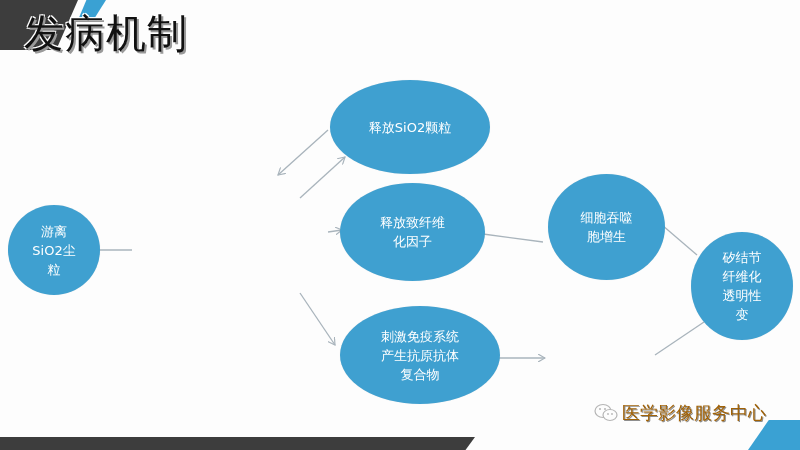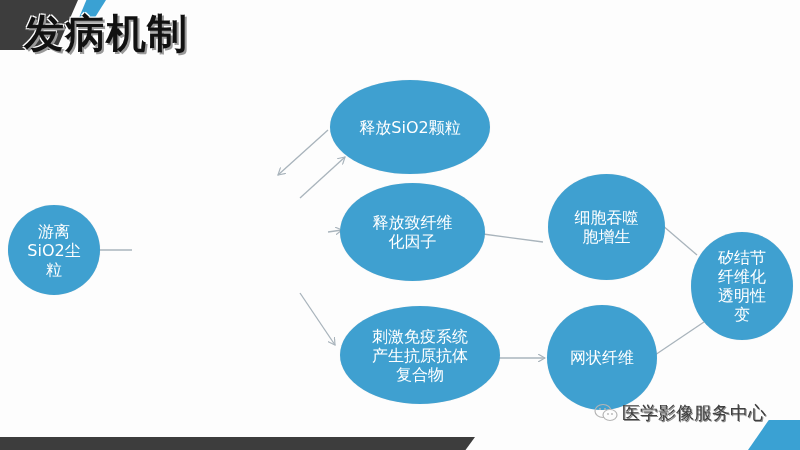--- a/index.html
+++ b/index.html
@@ -14,45 +14,45 @@
     background: #3d3d3d;
     clip-path: polygon(0 0, 100% 0, 72% 100%, 0 100%);
   }
   .deco-blue-top {
     position: absolute; left: 78px; top: 0; width: 28px; height: 20px;
     background: #3aa1d3;
     clip-path: polygon(30% 0, 100% 0, 55% 100%, 0 100%);
   }
   .title {
     position: absolute; left: 24px; top: 6px;
-    font-size: 40px; font-weight: bold; color: #111;
+    font-size: 40px; font-weight: normal; color: #111;
     letter-spacing: 1px;
     text-shadow: 2px 2px 0 #9a9a9a, -1px -1px 0 #fff, 1px -1px 0 #fff, -1px 1px 0 #fff;
   }
   .deco-dark-bottom {
     position: absolute; left: 0; top: 437px; width: 475px; height: 13px;
     background: #3d3d3d;
     clip-path: polygon(0 0, 100% 0, 98% 100%, 0 100%);
   }
   .deco-blue-bottom {
     position: absolute; left: 748px; top: 420px; width: 52px; height: 30px;
     background: #3aa1d3;
     clip-path: polygon(40% 0, 100% 0, 100% 100%, 0 100%);
   }
   svg.links { position: absolute; left: 0; top: 0; }
   .node {
     position: absolute; background: #3fa0d0; border-radius: 50%;
     display: flex; align-items: center; justify-content: center; text-align: center;
-    color: #ffffff; font-size: 16px; line-height: 19px;
+    color: #ffffff; font-size: 13px; line-height: 19px;
     box-shadow: 0 0 1px rgba(0,0,0,0.1);
   }
   .node span { display: block; white-space: pre-line; }
   .watermark {
     position: absolute; left: 594px; top: 401px;
-    font-size: 18px; color: #404040;
+    font-size: 18px; color: #a16207;
     text-shadow: 1px 1px 0 #8e8e8e;
     display: flex; align-items: center; gap: 4px;
   }
   .wm-icon { width: 24px; height: 20px; }
 </style>
 </head>
 <body>
 
 <div class="slide">
   <div class="deco-dark-top"></div>
@@ -92,23 +92,20 @@
   </div>
   <div class="node" style="left:340px; top:306px; width:160px; height:98px;">
     <span>刺激免疫系统
 产生抗原抗体
 复合物</span>
   </div>
   <div class="node" style="left:548px; top:174px; width:117px; height:106px;">
     <span>细胞吞噬
 胞增生</span>
   </div>
-  <div class="node" style="left:547px; top:305px; width:110px; height:105px;">
-    <span>网状纤维</span>
-  </div>
   <div class="node" style="left:691px; top:232px; width:102px; height:108px;align-items:center;">
     <span>矽结节
 纤维化
 透明性
 变</span>
   </div>
 
   <div class="watermark">
     <svg class="wm-icon" viewBox="0 0 24 20">
       <ellipse cx="9" cy="8" rx="8" ry="6.5" fill="none" stroke="#b5b5b5" stroke-width="1.2"></ellipse>

